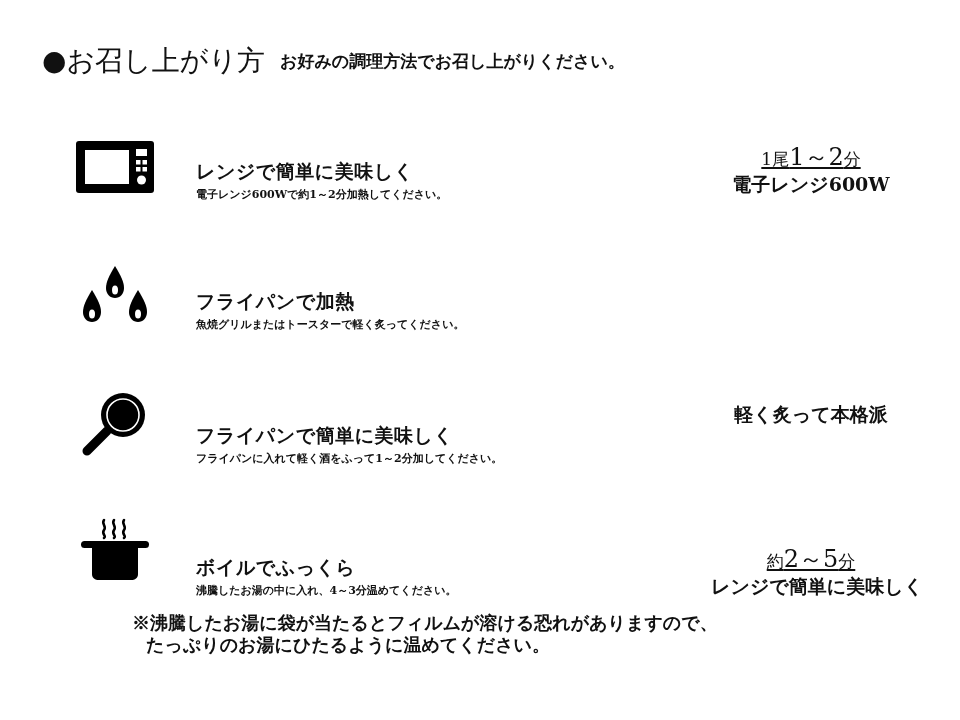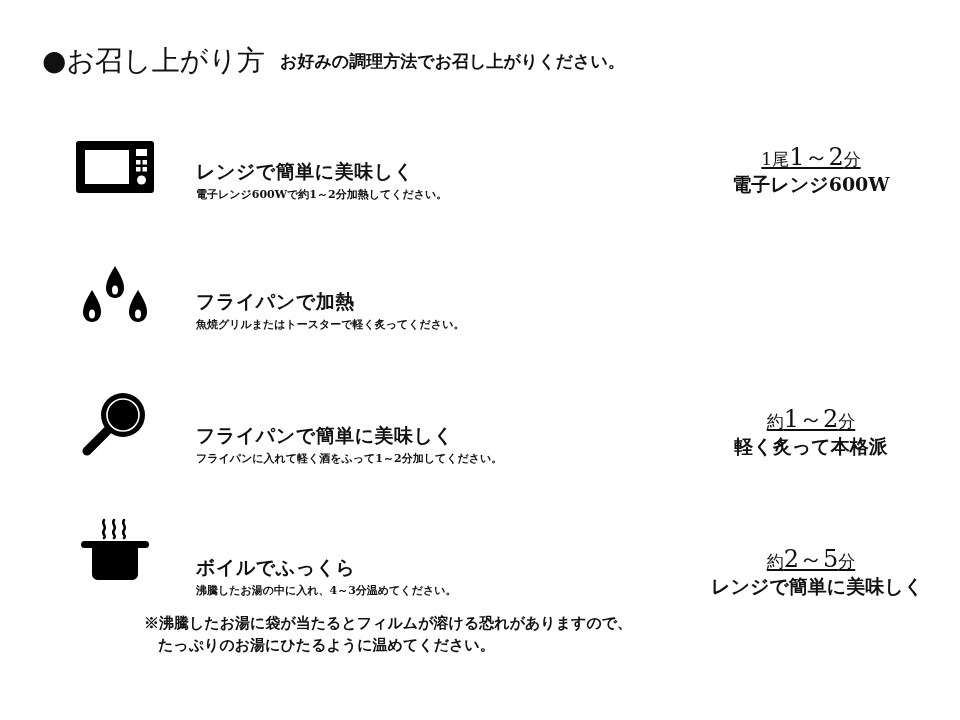--- a/index.html
+++ b/index.html
@@ -79,23 +79,23 @@
     .time-main .small {
       font-size: 17px;
     }
     .time-sub {
       font-size: 19px;
       font-weight: bold;
       line-height: 20px;
     }
     .note {
       position: absolute;
-      left: 144px;
+      left: 132px;
       top: 612px;
-      font-size: 15px;
+      font-size: 18px;
       font-weight: bold;
       line-height: 22px;
       white-space: nowrap;
     }
     .note .indent {
       padding-left: 14px;
     }
   </style>
 </head>
 <body>
@@ -157,23 +157,20 @@
       <line x1="8" y1="62" x2="28" y2="42" stroke="#000" stroke-width="9" stroke-linecap="round"></line>
       <circle cx="44" cy="26" r="22" fill="#000"></circle>
       <circle cx="44" cy="26" r="16" fill="none" stroke="#fff" stroke-width="1.6"></circle>
     </svg>
   </div>
   <div class="text-block" style="top:16px;">
     <div class="row-title">フライパンで簡単に美味しく</div>
     <div class="row-desc">フライパンに入れて軽く酒をふって1～2分加してください。</div>
   </div>
   <div class="time-block" style="left:711px;top:16px;">
-    <div class="time-main">
-      <span class="small">約</span><span>1～2</span><span class="small">分</span>
-    </div>
     <div class="time-sub">軽く炙って本格派</div>
   </div>
 </div>
 
 <div class="row" style="top:514px;">
   <div class="icon" style="top:0;height:70px;">
     <svg width="72" height="66" viewBox="0 0 72 66">
       <g fill="none" stroke="#000" stroke-width="2.6" stroke-linecap="round">
         <path d="M25 4 C22 8 28 10 25 14 C22 18 28 20 25 22"></path>
         <path d="M35 4 C32 8 38 10 35 14 C32 18 38 20 35 22"></path>

